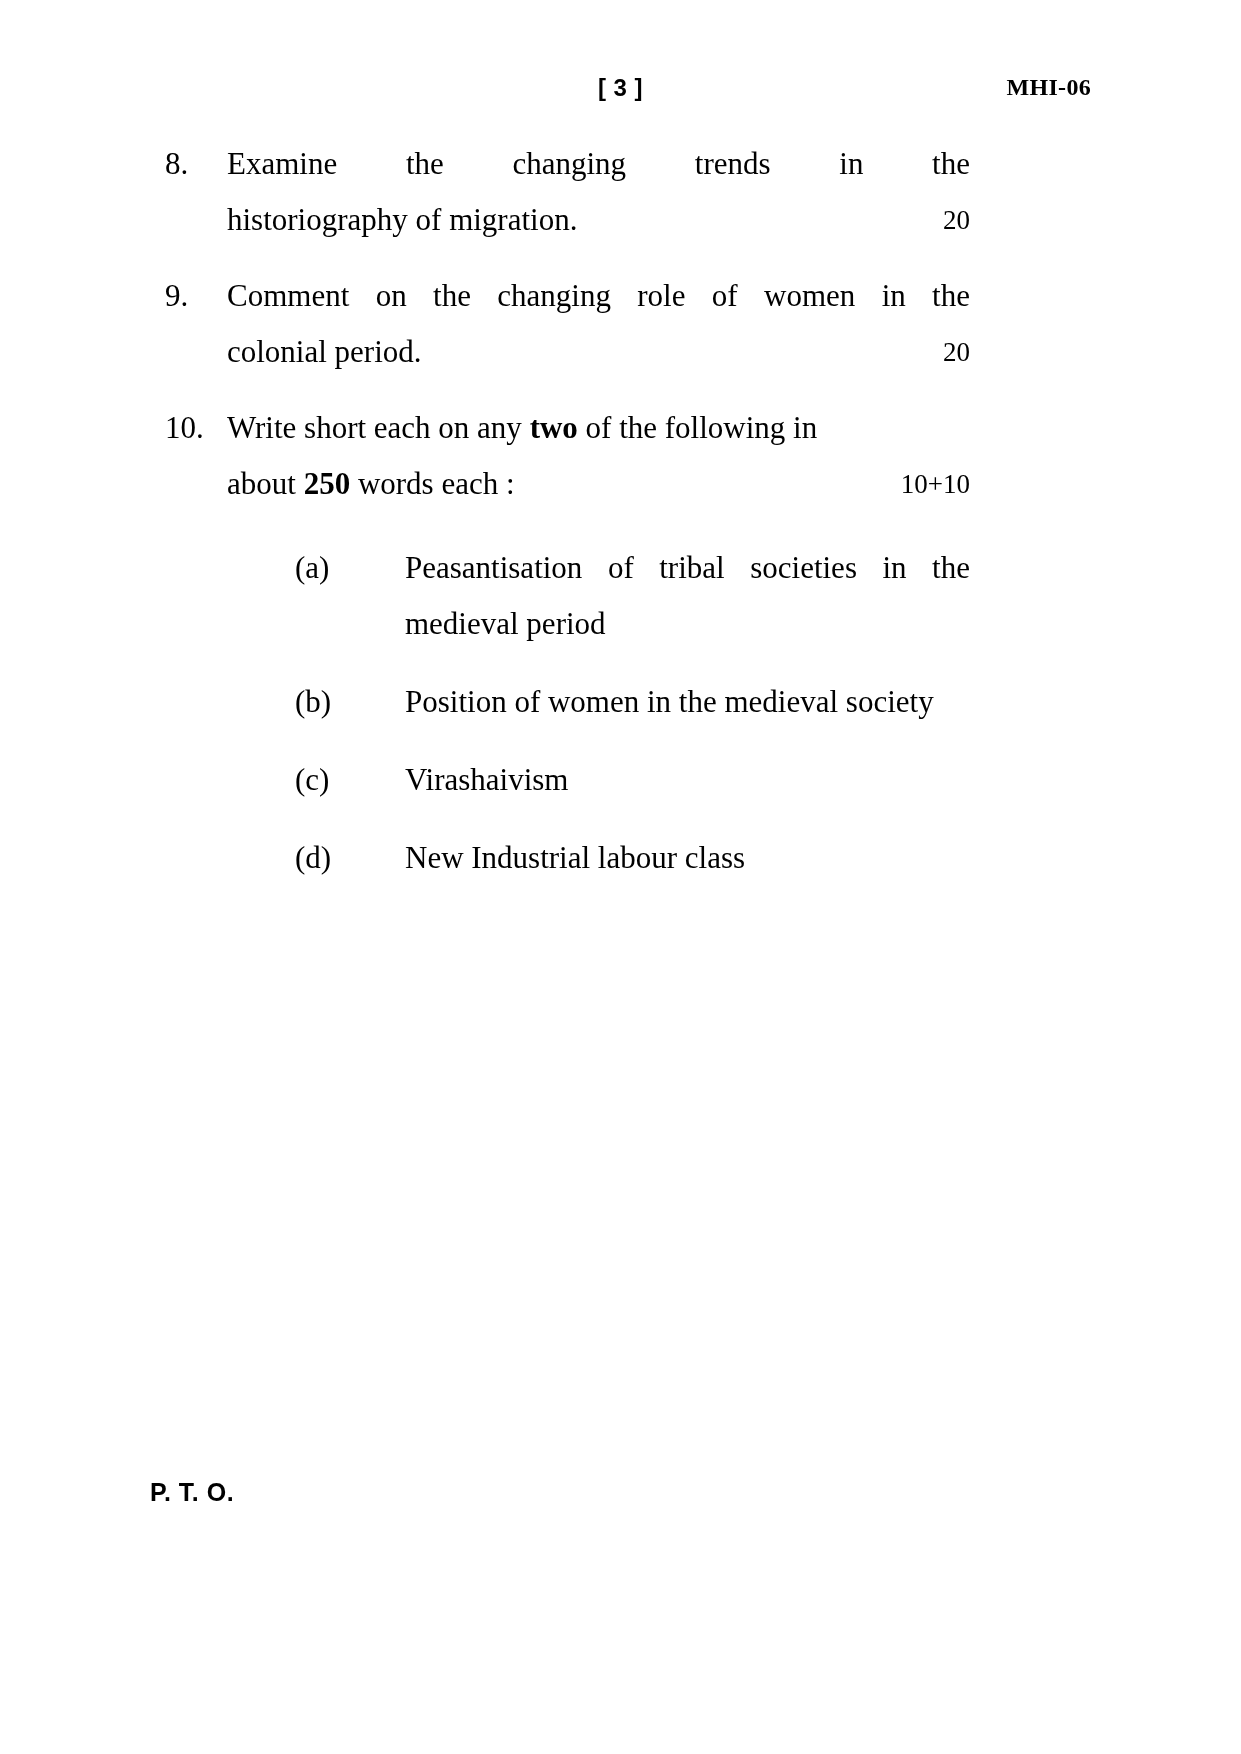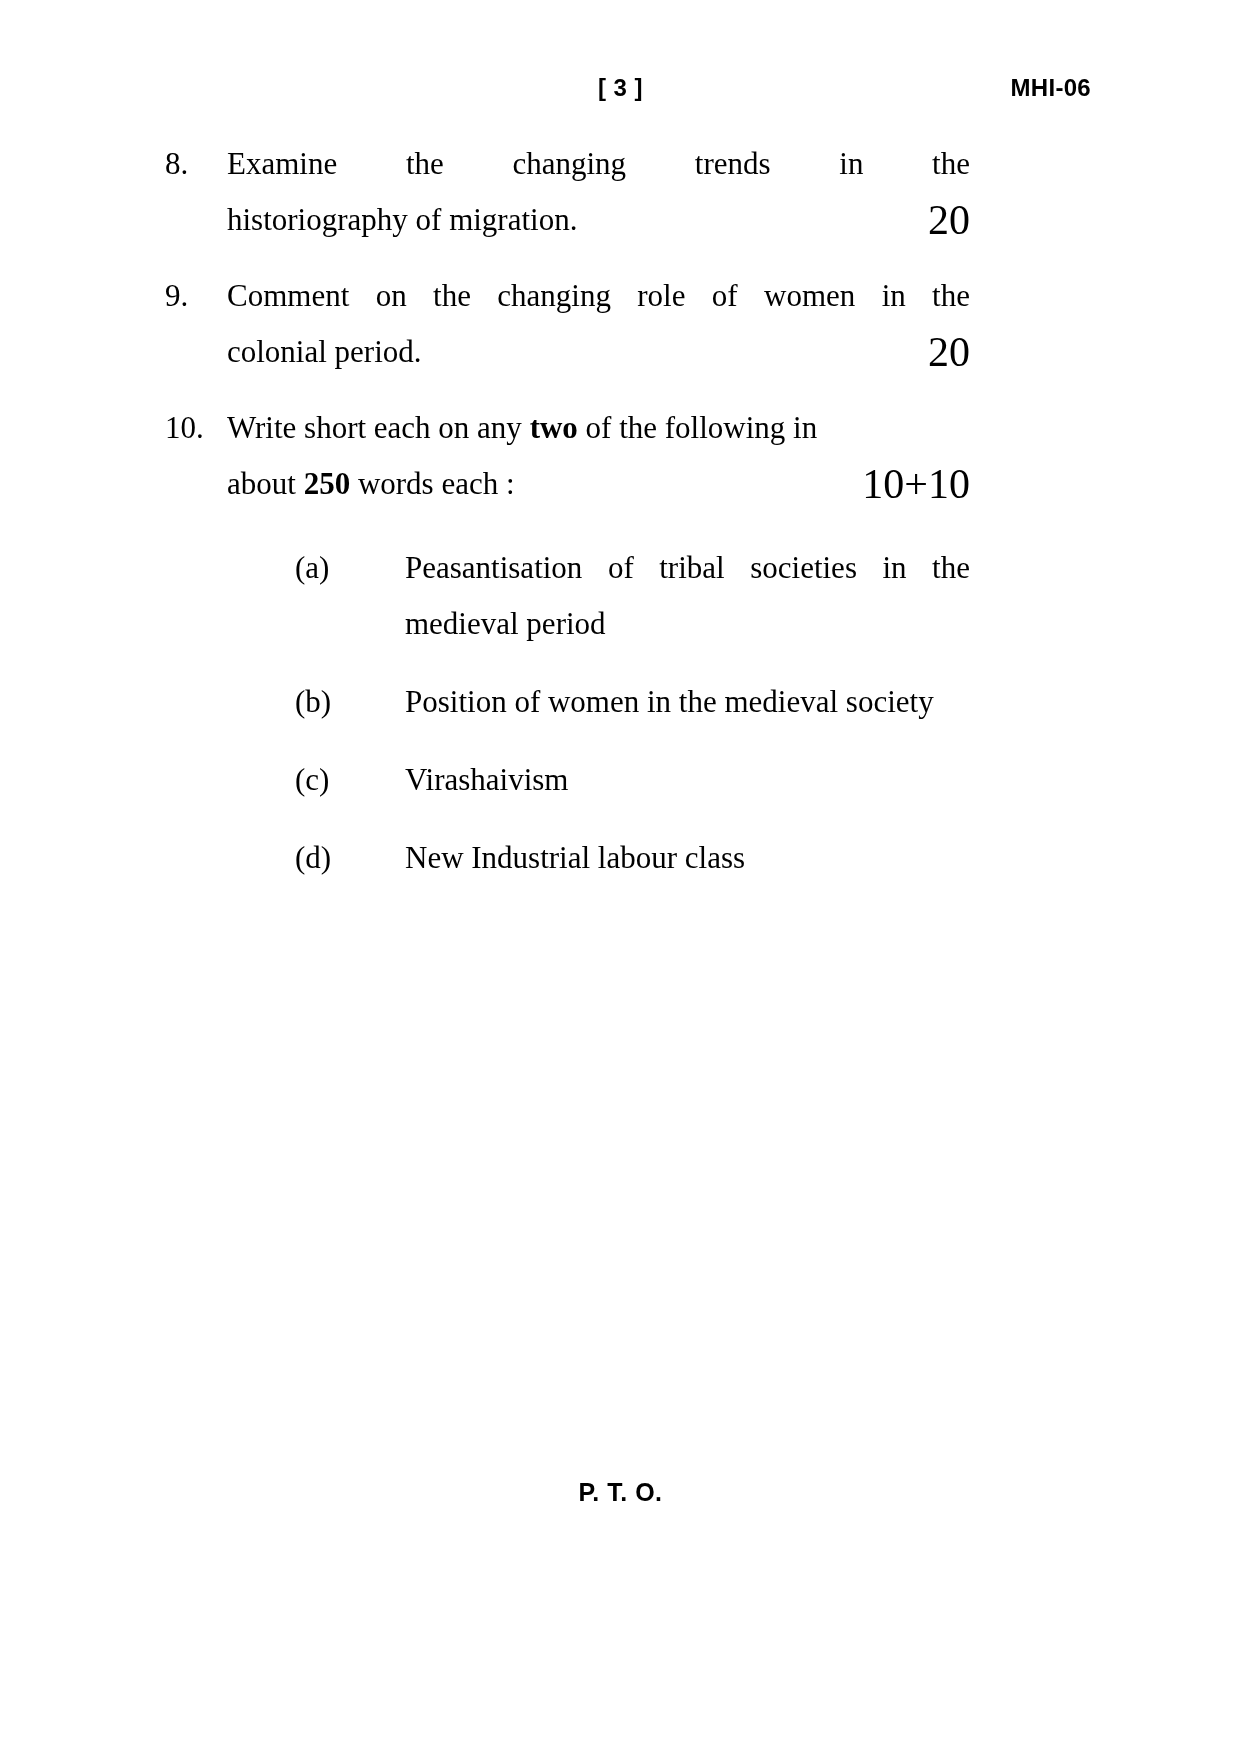--- a/index.html
+++ b/index.html
@@ -33,21 +33,21 @@
     text-align: center;
     font-family: "Liberation Sans", "DejaVu Sans", sans-serif;
     font-weight: bold;
     font-size: 24px;
     letter-spacing: 0.5px;
   }
   .hdr-right {
     position: absolute;
     right: 0;
     top: 0;
-    font-family: Liberation Sans, sans-serif;
+    font-family: Liberation Serif, serif;
     font-weight: bold;
     font-size: 24px;
     letter-spacing: 0.3px;
   }
 
   
   .content {
     position: absolute;
     top: 136px;
     left: 165px;
@@ -76,21 +76,21 @@
   
   .line-justify {
     text-align: justify;
     text-align-last: justify;
   }
   .line-plain {
     text-align: left;
   }
   .marks {
     float: right;
-    font-size: 42px;
+    font-size: 27px;
     white-space: nowrap;
   }
 
   
   .subs {
     margin-top: 28px;
     margin-left: 68px;
   }
   .sub {
     display: flex;
@@ -117,21 +117,21 @@
   .emph {
     font-weight: bold;
   }
 
   
   .footer {
     position: absolute;
     left: 150px;
     right: 150px;
     top: 1478px;
-    text-align: center;
+    text-align: left;
     font-family: "Liberation Sans", "DejaVu Sans", sans-serif;
     font-weight: bold;
     font-size: 25px;
     letter-spacing: 0.5px;
   }
 </style>
 </head>
 <body>
 
 <div class="page">

